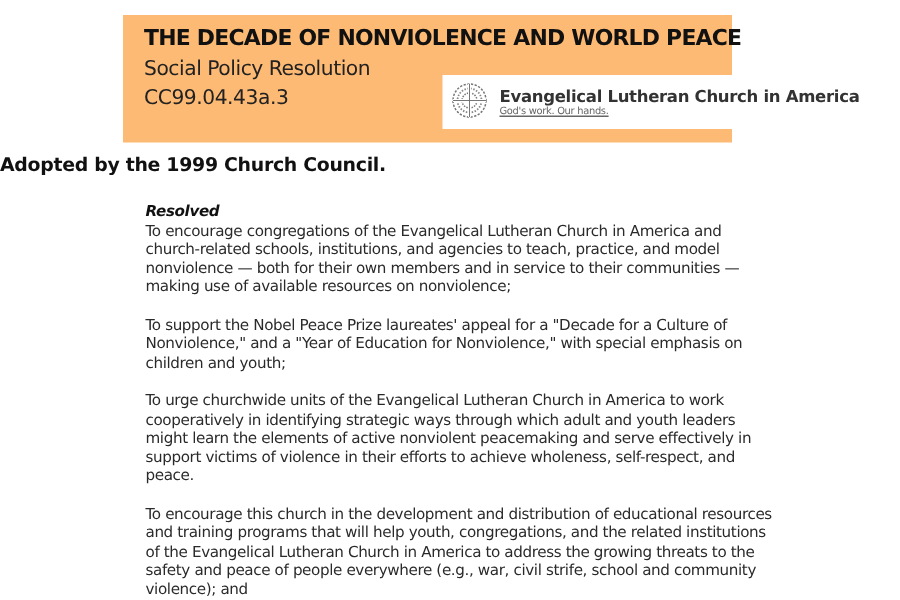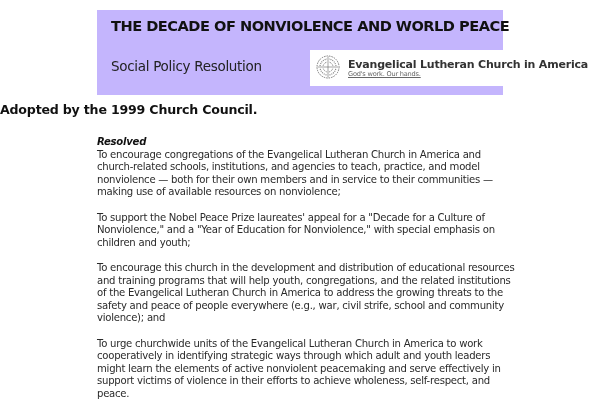--- a/index.html
+++ b/index.html
@@ -10,46 +10,45 @@
       background: #ffffff;
       overflow: hidden;
     }
     body {
       position: relative;
       font-family: "DejaVu Sans", sans-serif;
       color: #1a1a1a;
     }
     .header-box {
       position: absolute;
-      left: 97px;
+      left: 82px;
       top: 10px;
       width: 406px;
       height: 85px;
-      background: #c4b5fd;
+      background: #fdba74;
     }
     .title {
       position: absolute;
       left: 14px;
       top: 7px;
       font-family: "DejaVu Sans", sans-serif;
       font-weight: bold;
       font-size: 14.6px;
       letter-spacing: -0.5px;
       color: #111;
       white-space: nowrap;
     }
     .subtitle {
       position: absolute;
       left: 14px;
       top: 28px;
       font-size: 13.5px;
       letter-spacing: -0.3px;
       color: #222;
       white-space: nowrap;
-      margin-top: 20px;
     }
     .code {
       position: absolute;
       left: 14px;
       top: 47px;
       font-size: 13.5px;
       letter-spacing: -0.3px;
       color: #222;
       white-space: nowrap;
     }
@@ -116,20 +115,21 @@
     .para {
       margin: 0 0 12.6px 0;
     }
   </style>
 </head>
 <body>
 
 <div class="header-box">
   <div class="title">THE DECADE OF NONVIOLENCE AND WORLD PEACE</div>
   <div class="subtitle">Social Policy Resolution</div>
+  <div class="code">CC99.04.43a.3</div>
   <div class="logo-box">
     <svg class="logo-icon" viewBox="0 0 24 24">
       <circle cx="12" cy="12" r="11" fill="none" stroke="#777" stroke-width="1" stroke-dasharray="1.5 1"></circle>
       <circle cx="12" cy="12" r="8" fill="none" stroke="#888" stroke-width="1.2" stroke-dasharray="1 1"></circle>
       <circle cx="12" cy="12" r="5" fill="none" stroke="#777" stroke-width="1" stroke-dasharray="1 0.8"></circle>
       <rect x="11" y="1" width="2" height="22" fill="#fff"></rect>
       <rect x="1" y="11" width="22" height="2" fill="#fff"></rect>
       <line x1="12" y1="1" x2="12" y2="23" stroke="#666" stroke-width="0.6"></line>
       <line x1="1" y1="12" x2="23" y2="12" stroke="#666" stroke-width="0.6"></line>
     </svg>
@@ -137,15 +137,15 @@
     <div class="logo-tag">God's work. Our hands.</div>
   </div>
 </div>
 
 <div class="adopted">Adopted by the 1999 Church Council.</div>
 
 <div class="content">
   <div class="resolved-label">Resolved</div>
   <p class="para">To encourage congregations of the Evangelical Lutheran Church in America and church-related schools, institutions, and agencies to teach, practice, and model nonviolence — both for their own members and in service to their communities — making use of available resources on nonviolence;</p>
   <p class="para">To support the Nobel Peace Prize laureates' appeal for a "Decade for a Culture of Nonviolence," and a "Year of Education for Nonviolence," with special emphasis on children and youth;</p>
+  <p class="para">To urge churchwide units of the Evangelical Lutheran Church in America to work cooperatively in identifying strategic ways through which adult and youth leaders might learn the elements of active nonviolent peacemaking and serve effectively in support victims of violence in their efforts to achieve wholeness, self-respect, and peace.</p>
   <p class="para">To encourage this church in the development and distribution of educational resources and training programs that will help youth, congregations, and the related institutions of the Evangelical Lutheran Church in America to address the growing threats to the safety and peace of people everywhere (e.g., war, civil strife, school and community violence); and</p>
-  <p class="para">To urge churchwide units of the Evangelical Lutheran Church in America to work cooperatively in identifying strategic ways through which adult and youth leaders might learn the elements of active nonviolent peacemaking and serve effectively in support victims of violence in their efforts to achieve wholeness, self-respect, and peace.</p>
 </div>
 
 </body></html>

